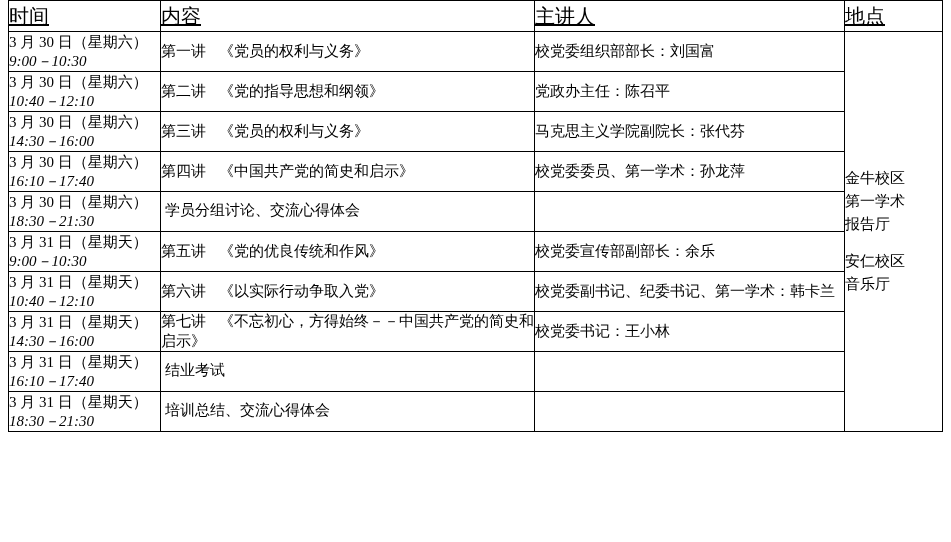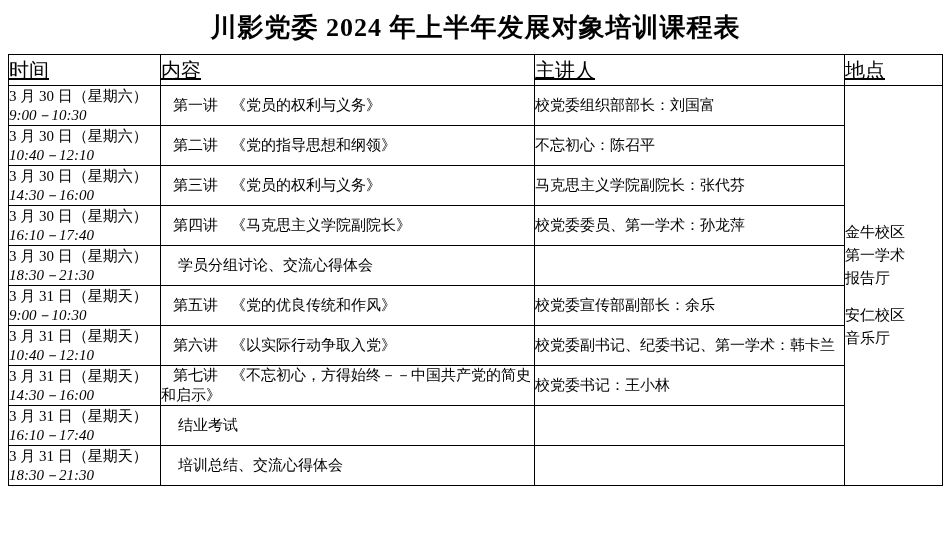--- a/index.html
+++ b/index.html
@@ -64,27 +64,27 @@
   td.time-cell .l1 { display: block; }
   td.time-cell .l2 { display: block; font-style: italic; }
 
   td.content-cell {
     padding: 4px 6px 4px 8px;
     line-height: 1.3;
   }
   td.content-cell .lec {
     display: inline-block;
     min-width: 58px;
-    margin-left: 12px;
   }
   td.content-cell .ttl {
     display: inline;
   }
   td.content-cell.single {
-    padding-left: 17px;
+    padding-left: 4px;
+    font-family: Liberation Mono, monospace;
   }
   td.speaker-cell {
     padding: 4px 6px 4px 8px;
     line-height: 1.3;
     margin-left: 30px;
   }
   td.place-cell {
     line-height: 1.55;
     font-size: 15px;
     padding: 0 4px;
@@ -93,21 +93,20 @@
     display: block;
     height: 13px;
   }
   .row-h { height: 40px; }
 </style>
 </head>
 <body>
 
 <div class="page">
 
-  <div class="doc-title">川影党委 2024 年上半年发展对象培训课程表</div>
 
   <table class="schedule">
     <colgroup>
       <col class="col-time">
       <col class="col-content">
       <col class="col-speaker">
       <col class="col-place">
     </colgroup>
     <thead>
       <tr>
@@ -138,41 +137,41 @@
       </tr>
 
       <tr class="row-h">
         <td class="time-cell">
           <span class="l1">3 月 30 日（星期六）</span>
           <span class="l2">10:40－12:10</span>
         </td>
         <td class="content-cell">
           <span class="lec">第二讲</span><span class="ttl">《党的指导思想和纲领》</span>
         </td>
-        <td class="speaker-cell">不忘初心：陈召平</td>
+        <td class="speaker-cell">党政办主任：陈召平</td>
       </tr>
 
       <tr class="row-h">
         <td class="time-cell">
           <span class="l1">3 月 30 日（星期六）</span>
           <span class="l2">14:30－16:00</span>
         </td>
         <td class="content-cell">
           <span class="lec">第三讲</span><span class="ttl">《党员的权利与义务》</span>
         </td>
         <td class="speaker-cell">马克思主义学院副院长：张代芬</td>
       </tr>
 
       <tr class="row-h">
         <td class="time-cell">
           <span class="l1">3 月 30 日（星期六）</span>
           <span class="l2">16:10－17:40</span>
         </td>
         <td class="content-cell">
-          <span class="lec">第四讲</span><span class="ttl">《马克思主义学院副院长》</span>
+          <span class="lec">第四讲</span><span class="ttl">《中国共产党的简史和启示》</span>
         </td>
         <td class="speaker-cell">校党委委员、第一学术：孙龙萍</td>
       </tr>
 
       <tr class="row-h">
         <td class="time-cell">
           <span class="l1">3 月 30 日（星期六）</span>
           <span class="l2">18:30－21:30</span>
         </td>
         <td class="content-cell single">

